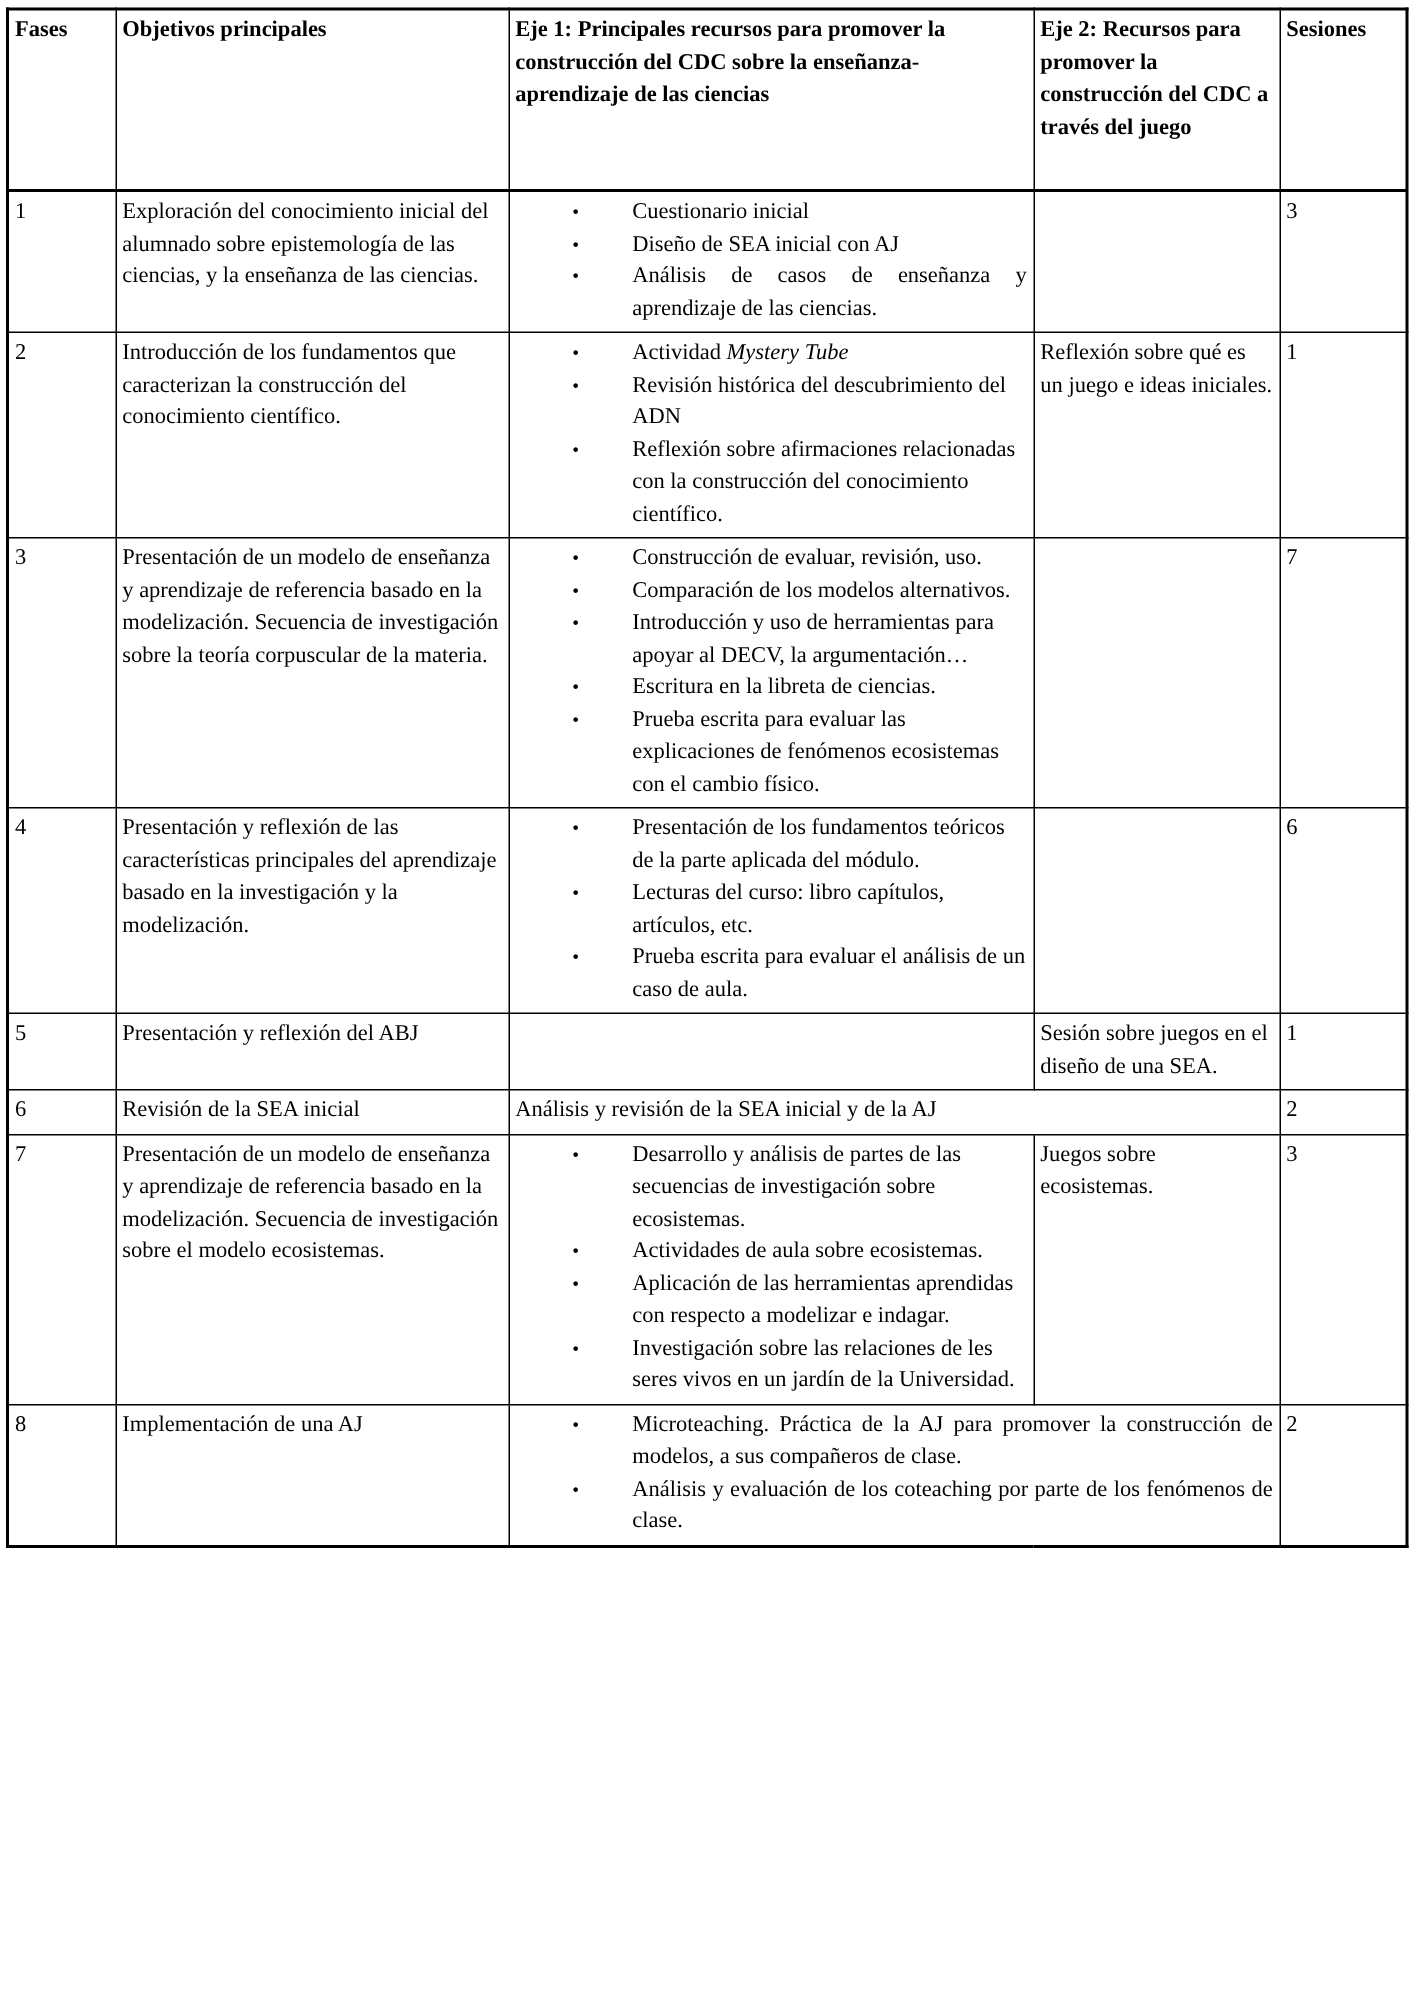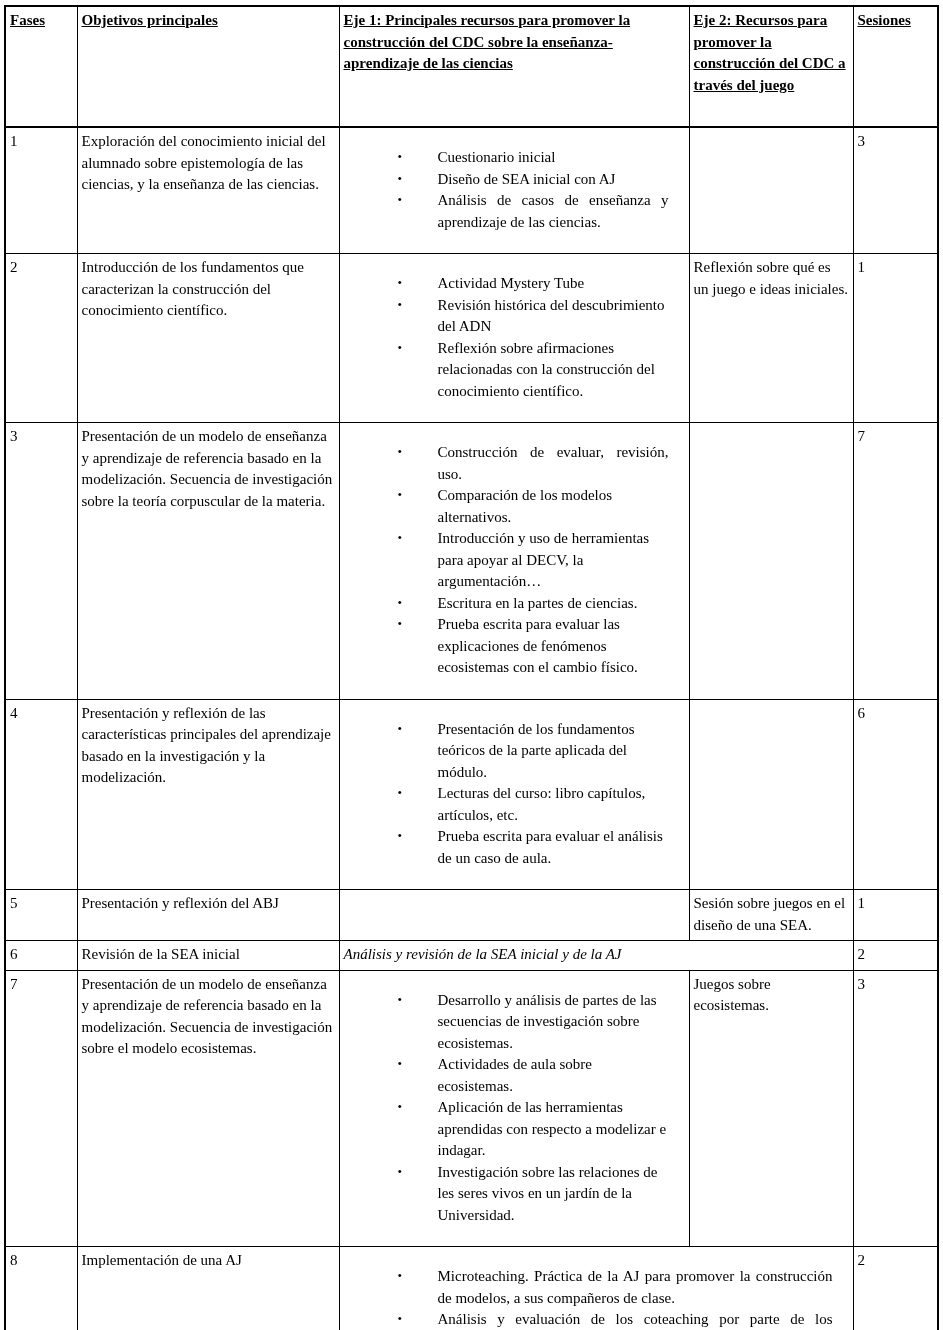--- a/index.html
+++ b/index.html
@@ -47,52 +47,51 @@
   .col-eje2   { width: 164px; }
   .col-ses    { width: 85px; }
 
   thead td, .hdr {
     font-weight: bold;
     line-height: 22px;
   }
   tr.header-row td {
     border-bottom: 2.5px solid #000000;
     height: 112px;
-    text-decoration: underline;
   }
   tr.data-row td {
     border-top: 1.6px solid #000000;
     border-bottom: 1.6px solid #000000;
   }
   ul.bullets {
     list-style: none;
-    margin: 16px;
+    margin: 0;
     padding: 0;
   }
   ul.bullets > li {
     position: relative;
     padding-left: 78px;
     margin: 0 0 0 0;
     line-height: 21.5px;
   }
   ul.bullets > li::before {
     content: "\2022";
     position: absolute;
     left: 38px;
     top: -1px;
     font-size: 13px;
     line-height: 22px;
   }
   li.justify { text-align: justify; }
-  .italic { }
+  .italic { font-style: italic; }
   .ses-cell { padding-left: 3px; }
   .fase-cell { padding-left: 3px; }
   .obj-cell { padding-left: 6px; }
   .eje2-cell { padding-left: 6px; margin-top: 28px; }
-  .merged-plain { padding-left: 14px; font-style: italic; }
+  .merged-plain { padding-left: 14px; }
 </style>
 </head>
 <body>
 
 <div class="page">
 
 <table class="plan">
   <colgroup>
     <col class="col-fase">
         <col class="col-obj">
@@ -138,21 +137,21 @@
     </tr>
 
     <tr class="data-row">
       <td class="fase-cell">3</td>
       <td class="obj-cell">Presentación de un modelo de enseñanza y aprendizaje de referencia basado en la modelización. Secuencia de investigación sobre la teoría corpuscular de la materia.</td>
       <td>
         <ul class="bullets">
           <li class="justify">Construcción de evaluar, revisión, uso.</li>
           <li>Comparación de los modelos alternativos.</li>
           <li>Introducción y uso de herramientas para apoyar al DECV, la argumentación…</li>
-          <li>Escritura en la partes de ciencias.</li>
+          <li>Escritura en la libreta de ciencias.</li>
           <li>Prueba escrita para evaluar las explicaciones de fenómenos ecosistemas con el cambio físico.</li>
         </ul>
       </td>
       <td class="eje2-cell"></td>
       <td class="ses-cell">7</td>
     </tr>
 
     <tr class="data-row">
       <td class="fase-cell">4</td>
       <td class="obj-cell">Presentación y reflexión de las características principales del aprendizaje basado en la investigación y la modelización.</td>

